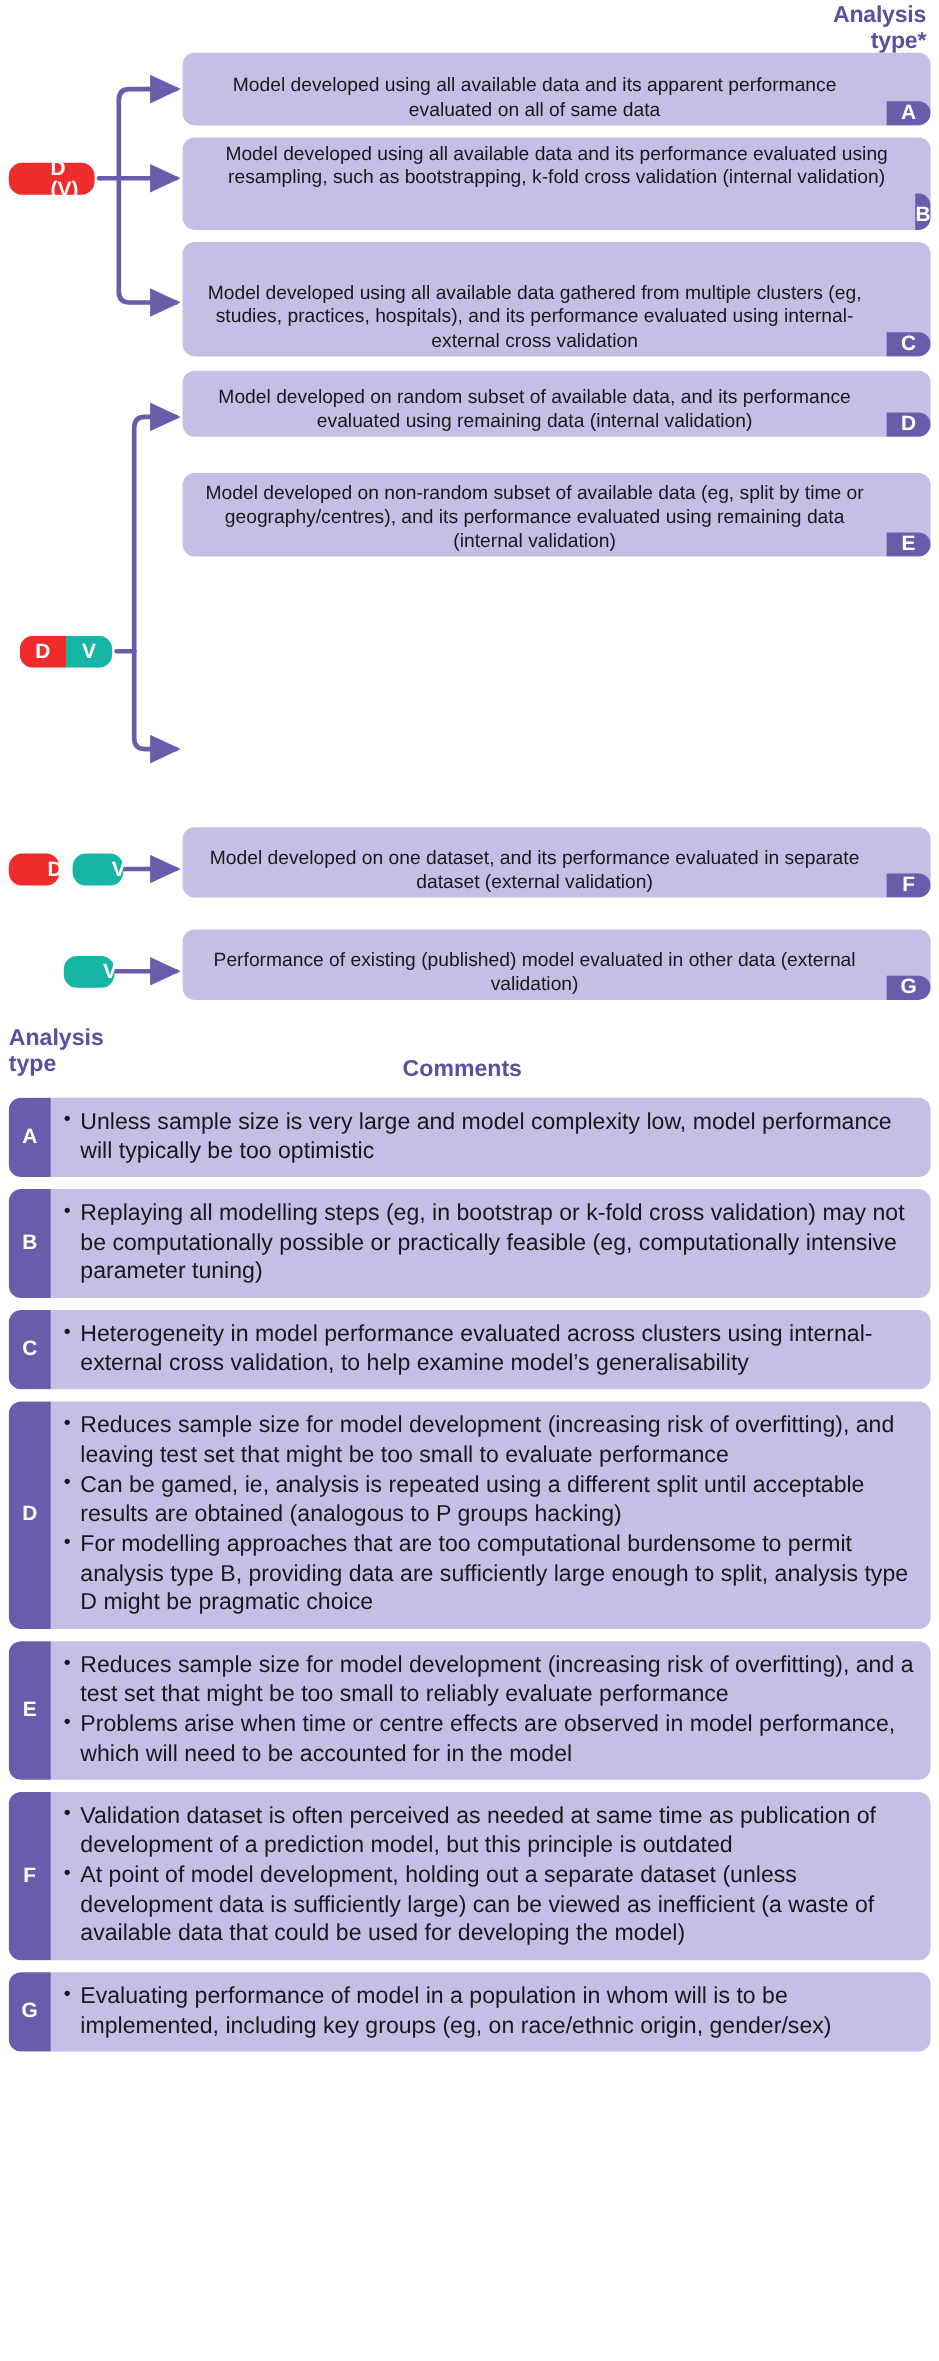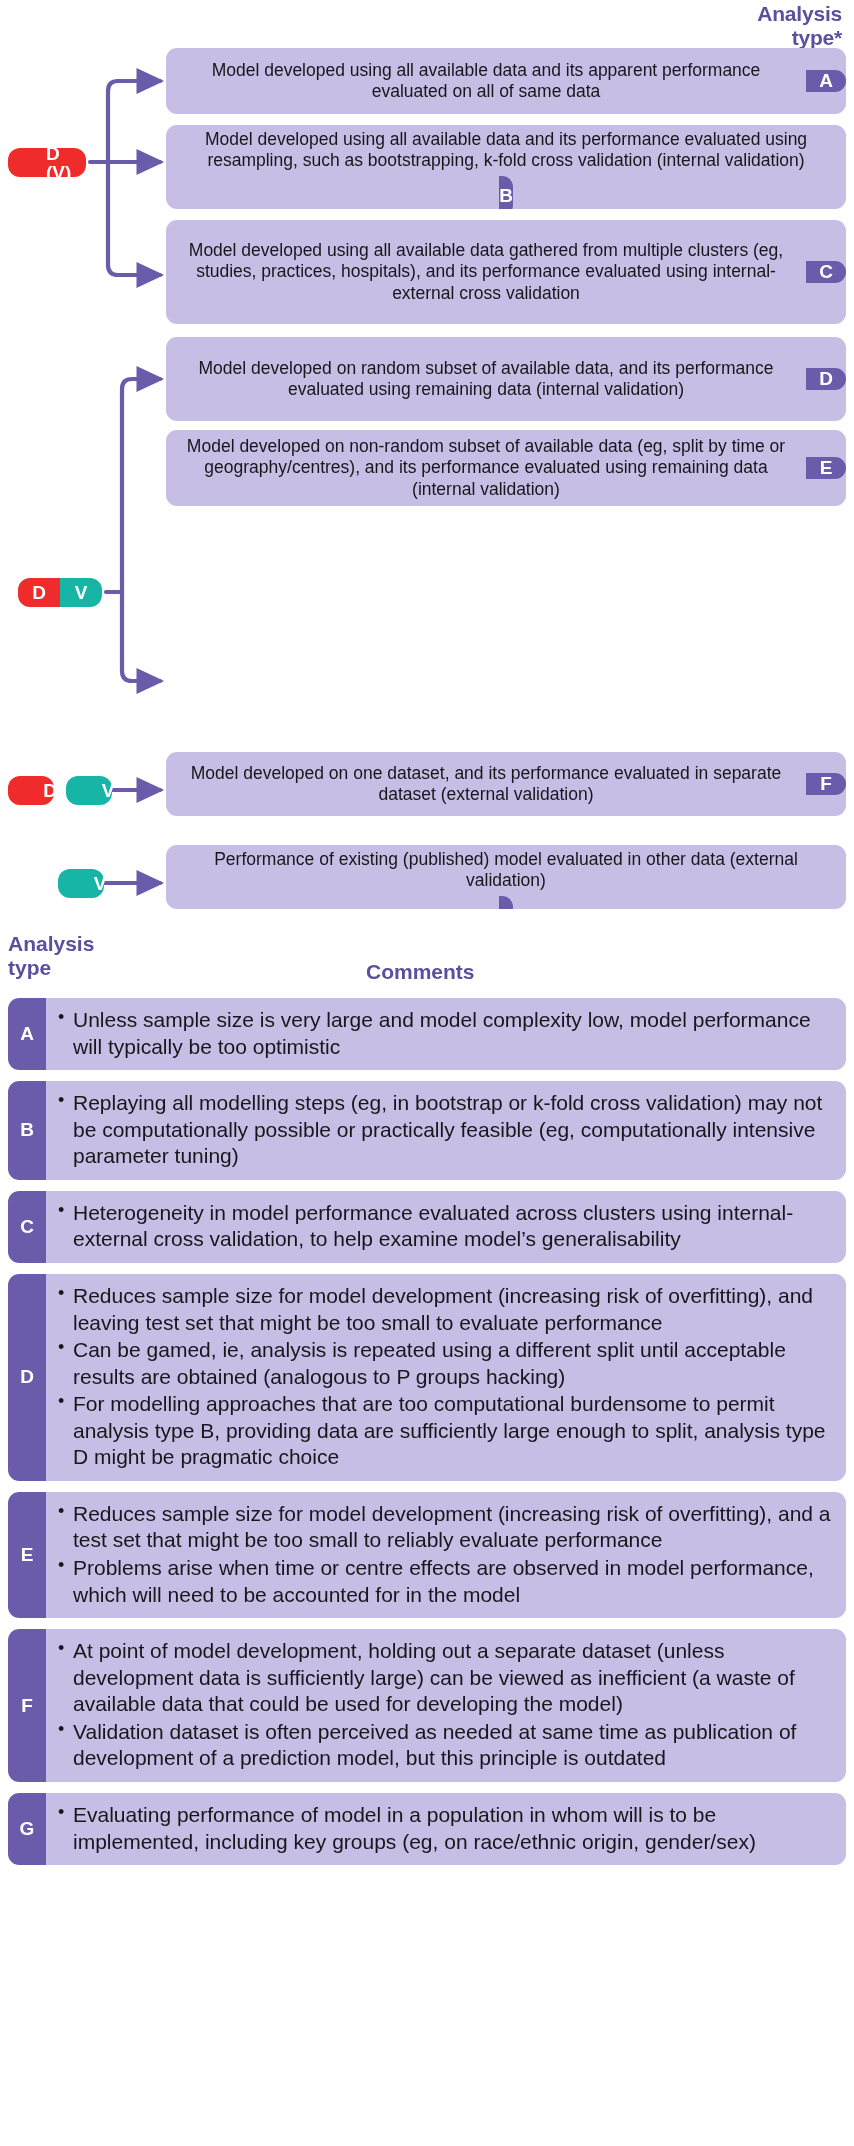--- a/index.html
+++ b/index.html
@@ -74,21 +74,21 @@
     font-size: 19px;
   }
 
   
   .flow-box {
     position: absolute;
     box-sizing: border-box;
     background: #c6bee4;
     border-radius: 11px;
     display: flex;
-    align-items: center;
+    align-items: flex-end;
     overflow: hidden;
   }
   .flow-box .body {
     flex: 1 1 auto;
     display: flex;
     align-items: center;
     justify-content: center;
     text-align: center;
     padding: 4px 14px;
     font-size: 17.5px;
@@ -244,36 +244,36 @@
   <div class="flow-box" style="left:166px; top:125px; width:680px; height:84px;flex-direction:column;">
     <div class="body">Model developed using all available data and its performance evaluated using resampling, such as bootstrapping, k-fold cross validation (internal validation)</div>
     <div class="tag">B</div>
   </div>
 
   <div class="flow-box" style="left:166px; top:220px; width:680px; height:104px;">
     <div class="body">Model developed using all available data gathered from multiple clusters (eg, studies, practices, hospitals), and its performance evaluated using internal-external cross validation</div>
     <div class="tag">C</div>
   </div>
 
-  <div class="flow-box" style="left:166px; top:337px; width:680px; height:84px;">
+  <div class="flow-box" style="left:166px; top:337px; width:680px; height:60px;">
     <div class="body">Model developed on random subset of available data, and its performance evaluated using remaining data (internal validation)</div>
     <div class="tag">D</div>
   </div>
 
   <div class="flow-box" style="left:166px; top:430px; width:680px; height:76px;">
     <div class="body">Model developed on non-random subset of available data (eg, split by time or geography/centres), and its performance evaluated using remaining data (internal validation)</div>
     <div class="tag">E</div>
   </div>
 
   <div class="flow-box" style="left:166px; top:752px; width:680px; height:64px;">
     <div class="body">Model developed on one dataset, and its performance evaluated in separate dataset (external validation)</div>
     <div class="tag">F</div>
   </div>
 
-  <div class="flow-box" style="left:166px; top:845px; width:680px; height:64px;flex-direction:column;">
+  <div class="flow-box" style="left:166px; top:845px; width:680px; height:64px;">
     <div class="body">Performance of existing (published) model evaluated in other data (external validation)</div>
     <div class="tag">G</div>
   </div>
 </div>
 
 <div id="comments">
 
   <div class="comments-head">
     <div class="ch-left">
       <div>Analysis</div>
@@ -327,22 +327,22 @@
         <li>Reduces sample size for model development (increasing risk of overfitting), and a test set that might be too small to reliably evaluate performance</li>
         <li>Problems arise when time or centre effects are observed in model performance, which will need to be accounted for in the model</li>
       </ul>
     </div>
   </div>
 
   <div class="crow">
     <div class="ctag">F</div>
     <div class="cbody">
       <ul>
+        <li>Validation dataset is often perceived as needed at same time as publication of development of a prediction model, but this principle is outdated</li>
         <li>At point of model development, holding out a separate dataset (unless development data is sufficiently large) can be viewed as inefficient (a waste of available data that could be used for developing the model)</li>
-        <li>Validation dataset is often perceived as needed at same time as publication of development of a prediction model, but this principle is outdated</li>
       </ul>
     </div>
   </div>
 
   <div class="crow">
     <div class="ctag">G</div>
     <div class="cbody">
       <ul>
         <li>Evaluating performance of model in a population in whom will is to be implemented, including key groups (eg, on race/ethnic origin, gender/sex)</li>
       </ul>

